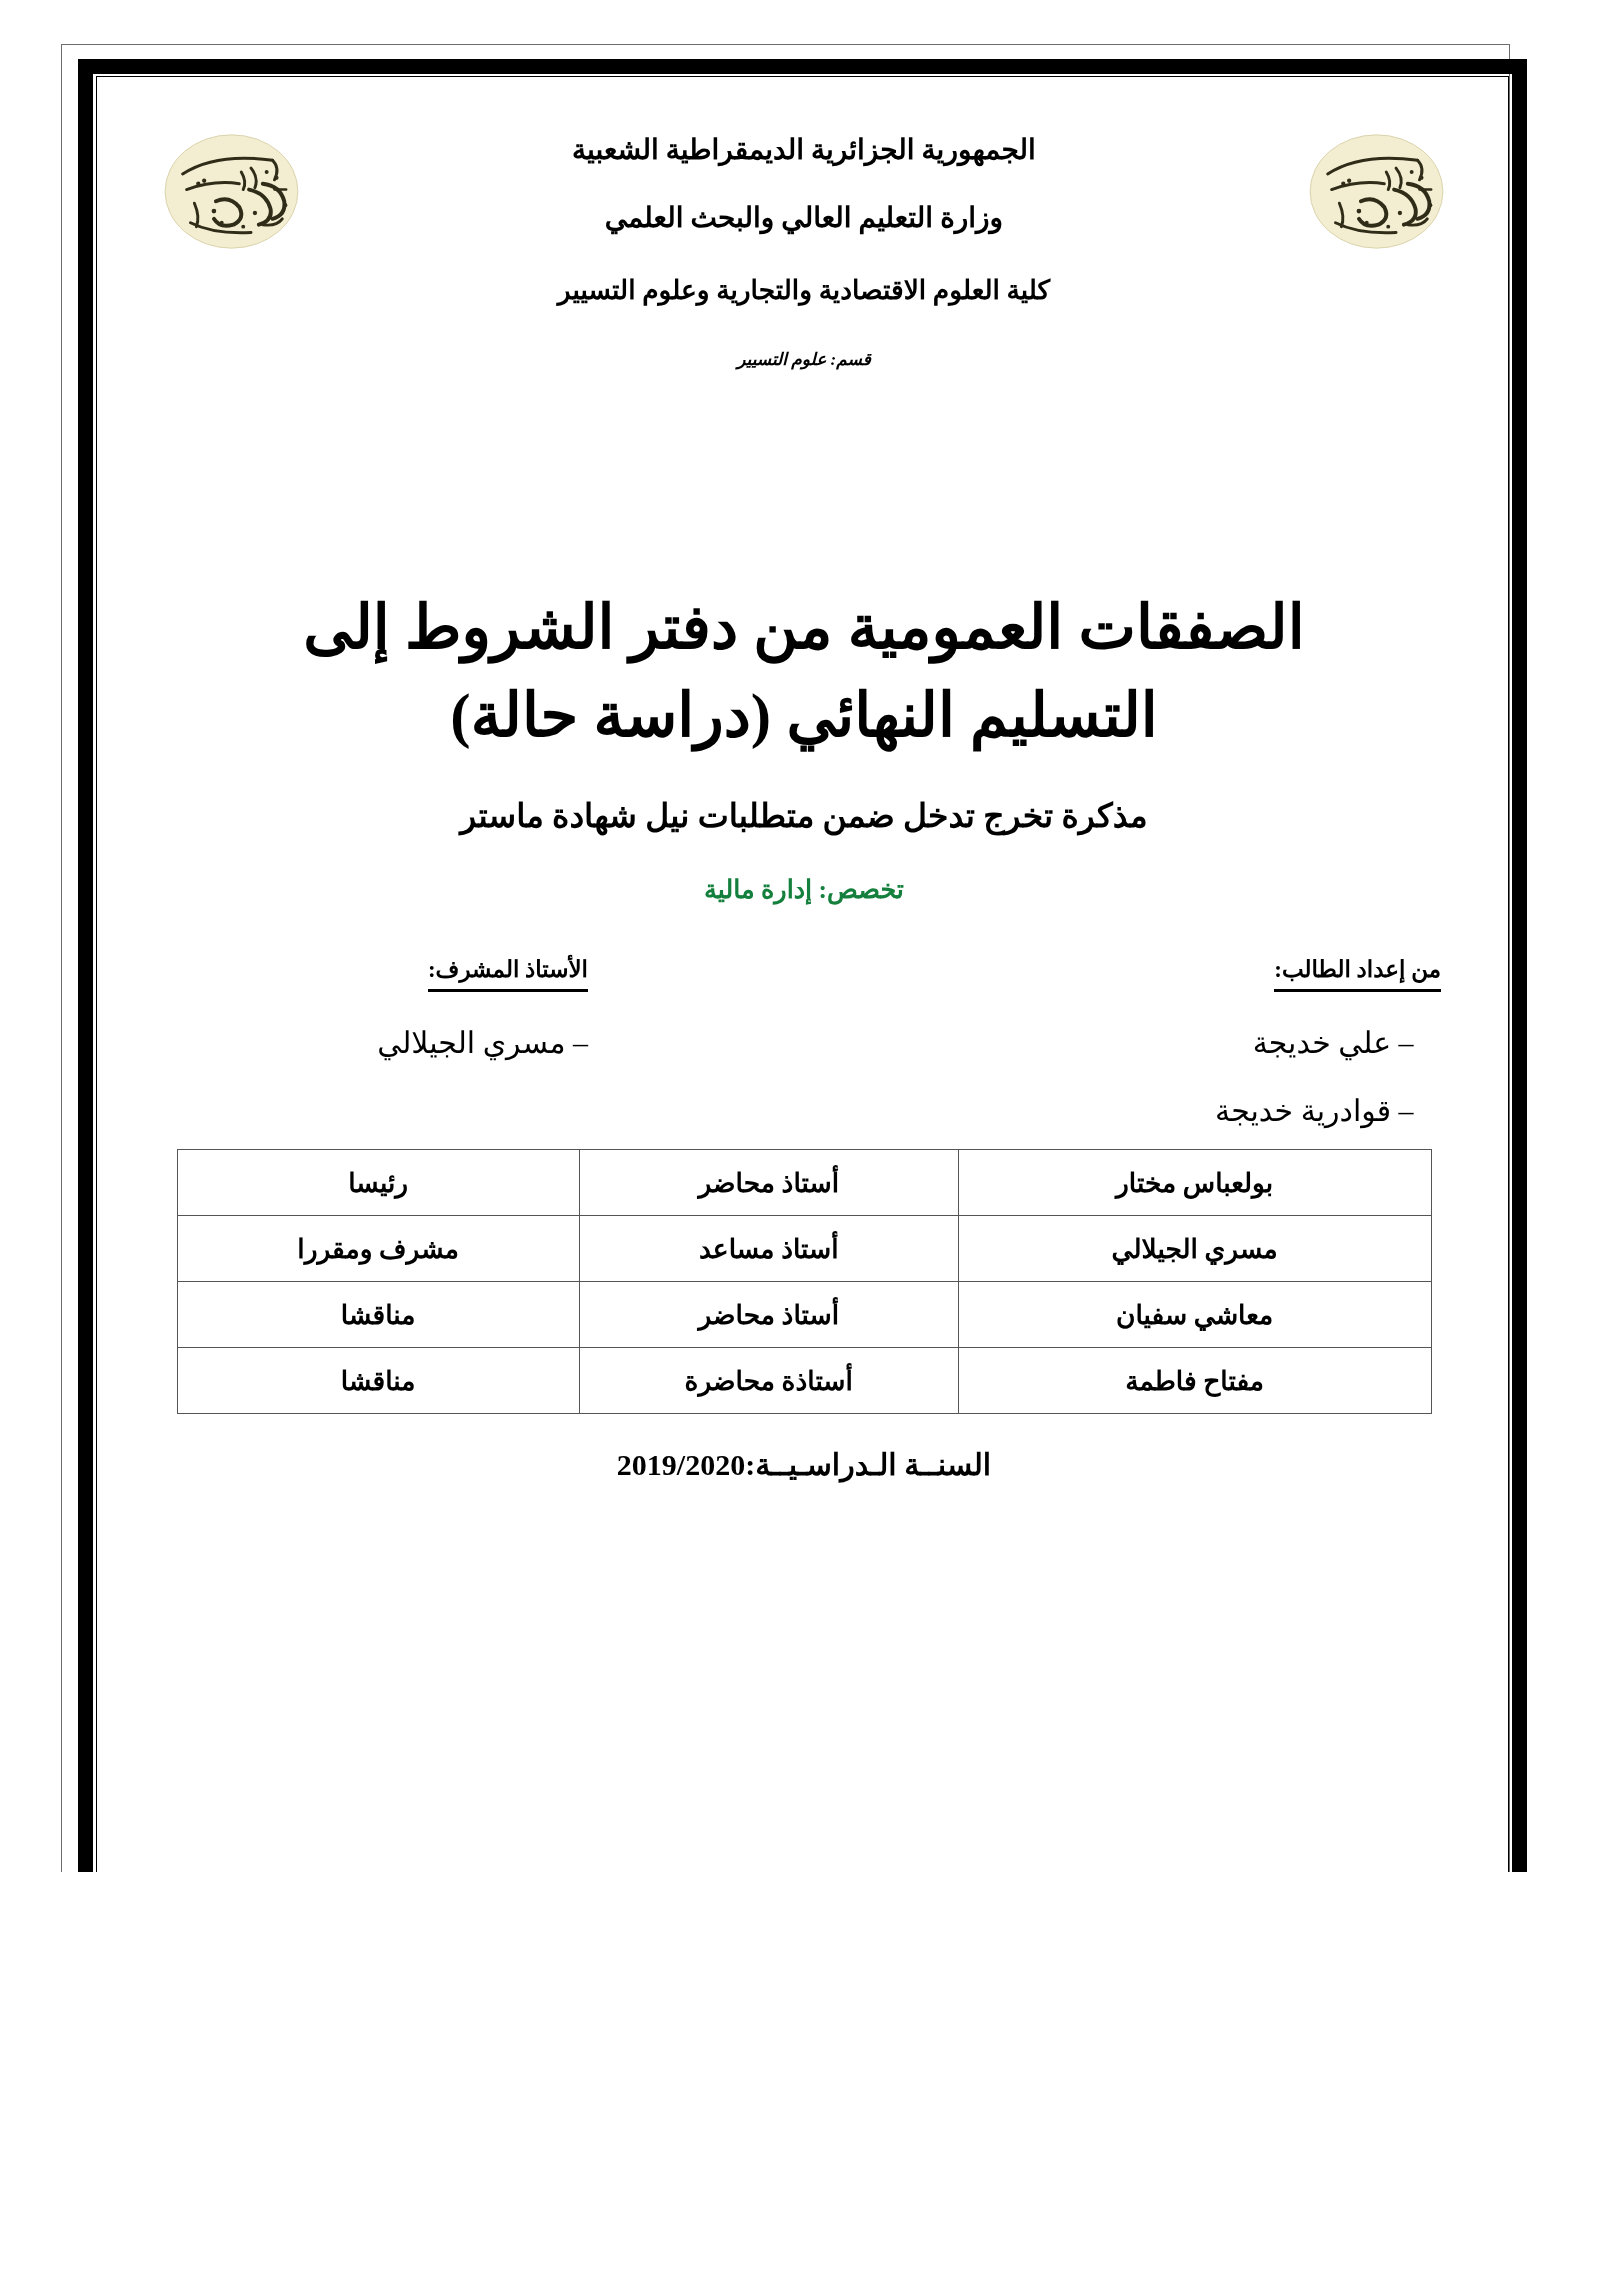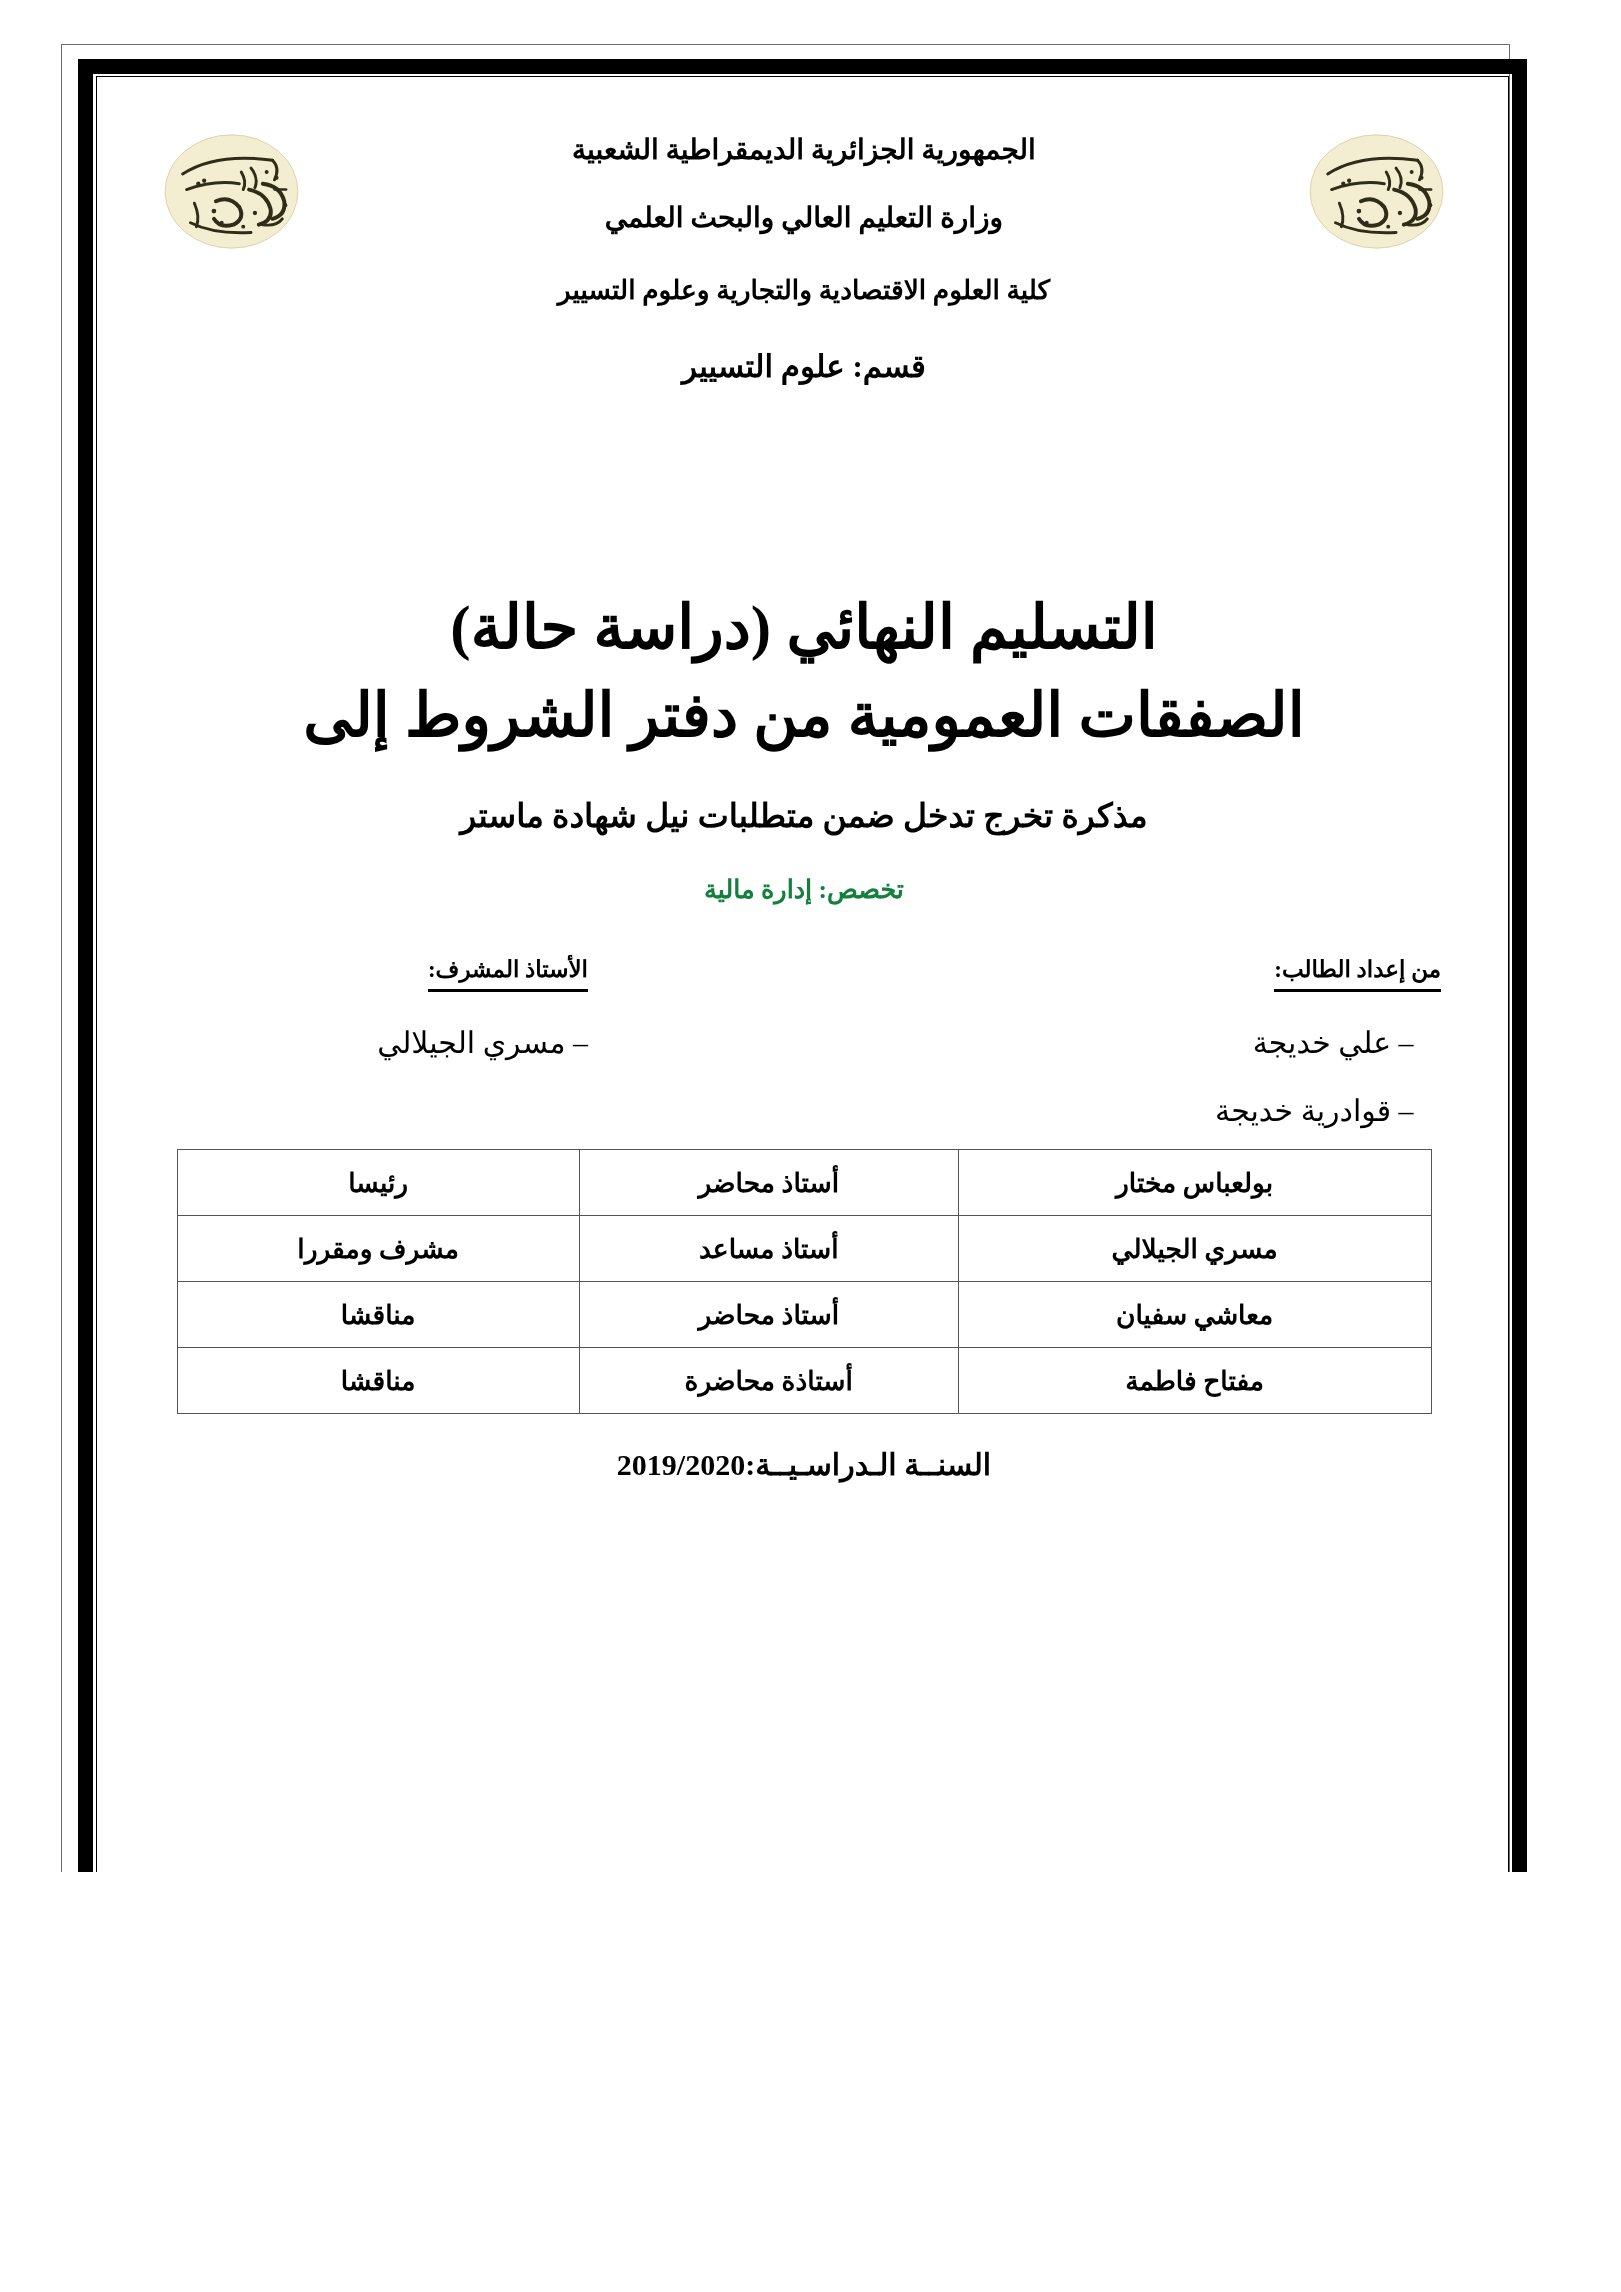--- a/index.html
+++ b/index.html
@@ -89,21 +89,21 @@
   .header-lines .hline {
     font-family: "Liberation Serif", "DejaVu Serif", serif;
     font-weight: bold;
     color: #000;
     line-height: 1.05;
   }
   .hl-1 { font-size: 28px; margin-bottom: 39px; }
   .hl-2 { font-size: 28px; margin-bottom: 44px; }
   .hl-3 { font-size: 27.4px; letter-spacing: 0px; margin-bottom: 44px; }
   .hl-4 { font-size: 26.5px; margin-bottom: 47px; }
-  .hl-5 { font-size: 31px; }
+  .hl-5 { font-size: 17px; font-style: italic; }
 
   
   .title-block {
     text-align: center;
     margin-top: 45px;
   }
   .title-line {
     font-family: "Liberation Serif", "DejaVu Serif", serif;
     font-weight: bold;
     font-size: 61px;
@@ -302,22 +302,22 @@
 
       <div class="header-lines">
         <div class="hline hl-1">الجمهورية الجزائرية الديمقراطية الشعبية</div>
         <div class="hline hl-2">وزارة التعليم العالي والبحث العلمي</div>
         <div class="hline hl-4">كلية العلوم الاقتصادية والتجارية وعلوم التسيير</div>
         <div class="hline hl-5">قسم: علوم التسيير</div>
       </div>
     </div>
 
     <div class="title-block">
+      <div class="title-line">الصفقات العمومية من دفتر الشروط إلى</div>
       <div class="title-line">التسليم النهائي (دراسة حالة)</div>
-      <div class="title-line">الصفقات العمومية من دفتر الشروط إلى</div>
     </div>
 
     <div class="subtitle">مذكرة تخرج تدخل ضمن متطلبات نيل شهادة ماستر</div>
     <div class="speciality">تخصص: إدارة مالية</div>
 
     <div class="people">
 
       <div class="people-col right">
         <div class="people-heading">من إعداد الطالب:</div>
         <div class="person">–  علي خديجة</div>

